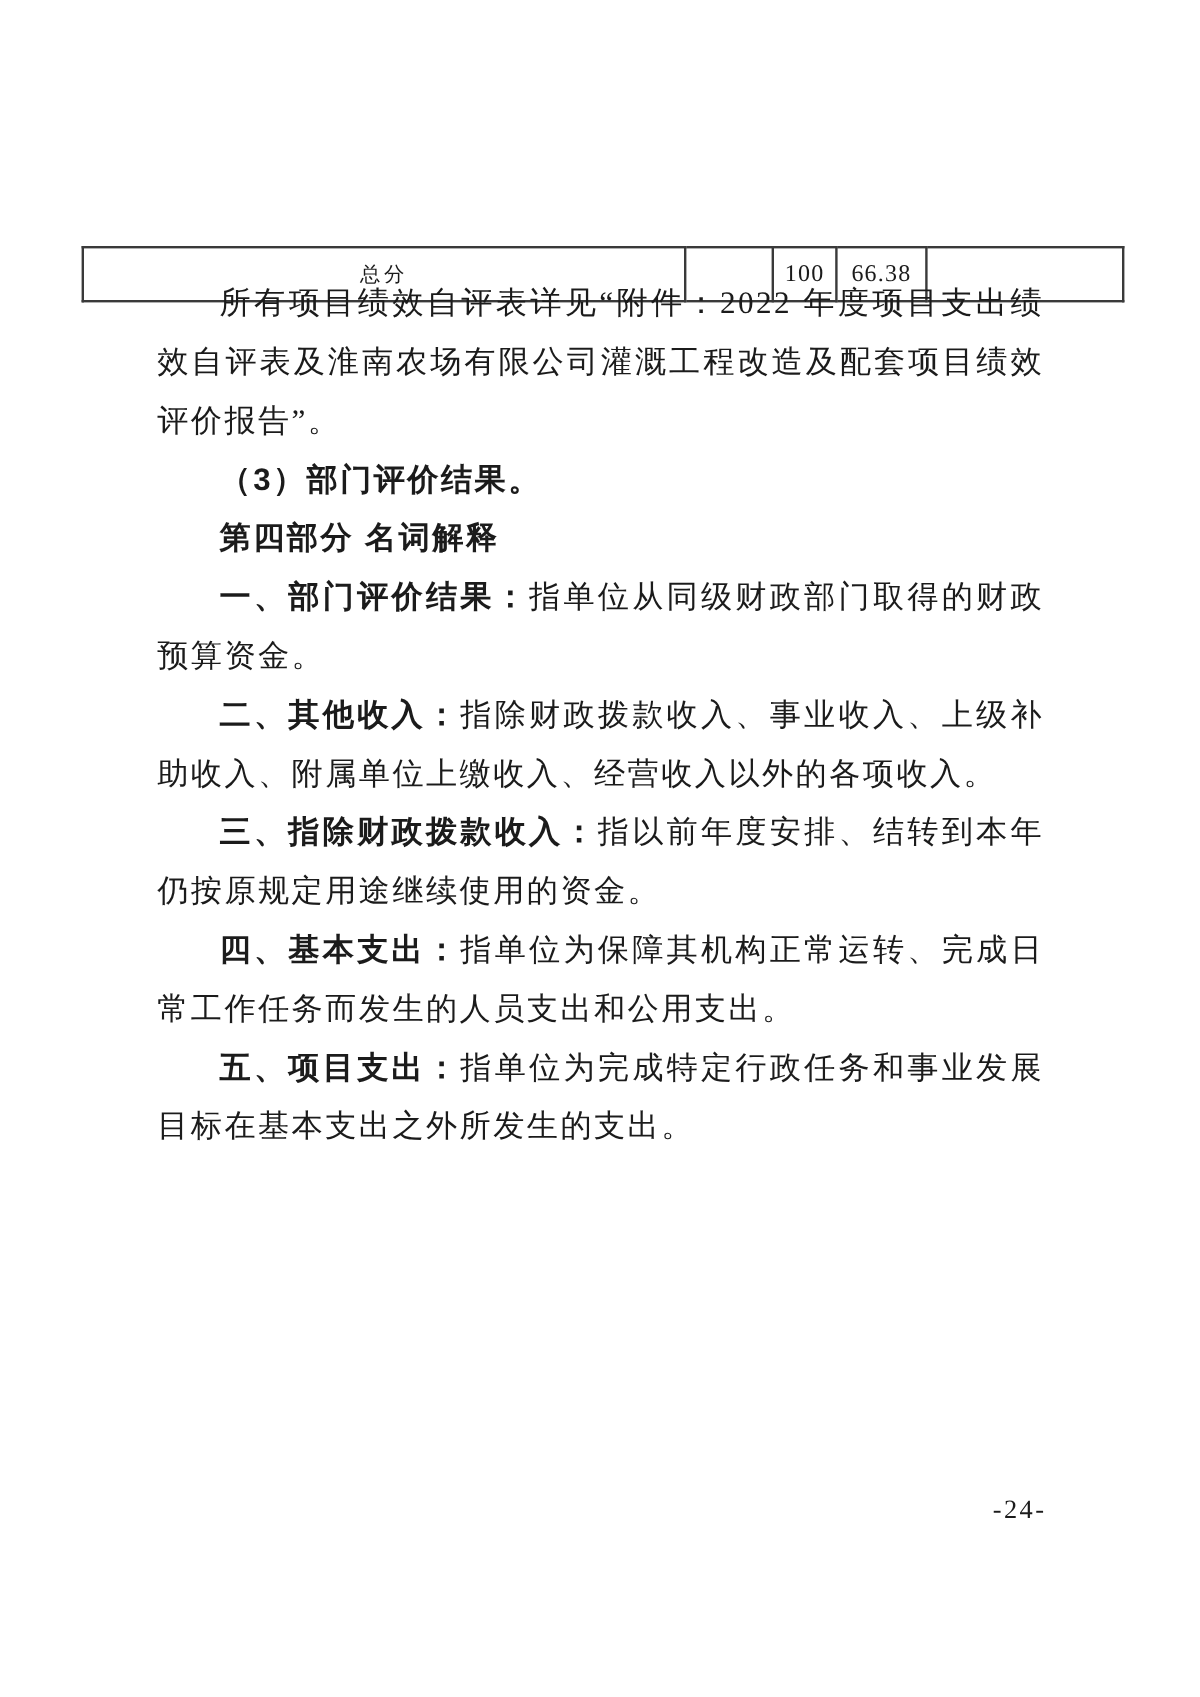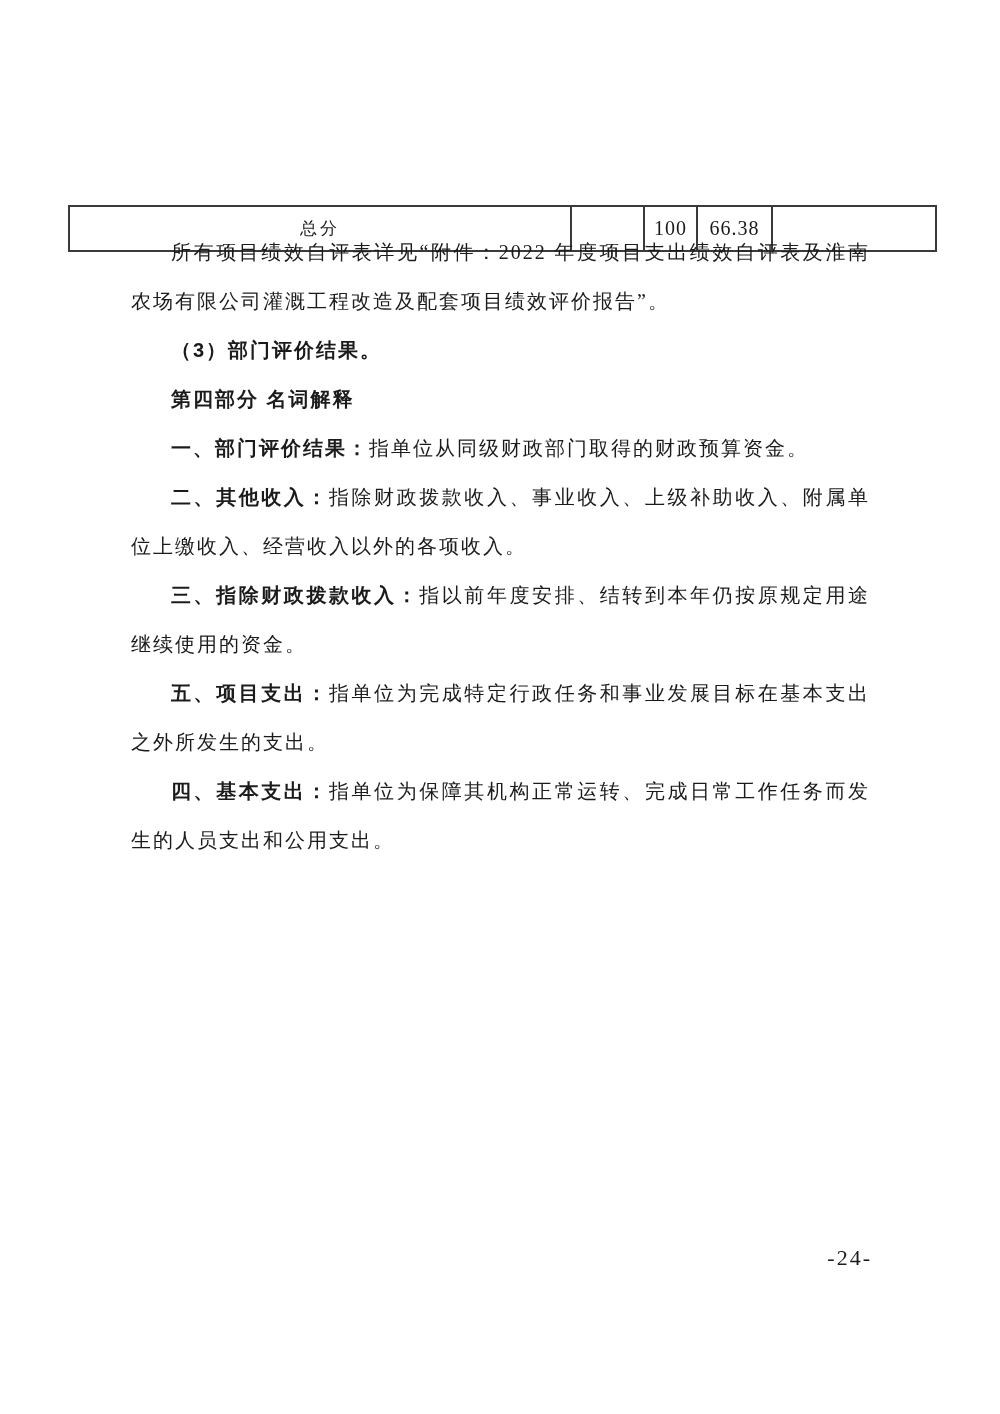--- a/index.html
+++ b/index.html
@@ -35,21 +35,21 @@
   }
   .cell-label  { font-size: 17px; letter-spacing: 3px; }
   .cell-num    { font-size: 20px; letter-spacing: 1px; border-radius: 18px; }
 
   
   .body-text {
     position: absolute;
     left: 131px;
     top: 228px;
     width: 739px;
-    font-size: 20px;
+    font-size: 26px;
     line-height: 49px;
     letter-spacing: 2px;
     text-align: justify;
     text-justify: inter-character;
   }
   .body-text p {
     margin: 0;
     text-indent: 2em;
   }
   .heading-sans,
@@ -100,22 +100,22 @@
 
 
     <p class="heading-sans">第四部分 名词解释</p>
 
     <p><span class="term">一、部门评价结果：</span><span>指单位从同级财政部门取得的财政预算资金。</span></p>
 
     <p><span class="term">二、其他收入：</span><span>指除财政拨款收入、事业收入、上级补助收入、附属单位上缴收入、经营收入以外的各项收入。</span></p>
 
     <p><span class="term">三、指除财政拨款收入：</span><span>指以前年度安排、结转到本年仍按原规定用途继续使用的资金。</span></p>
 
+    <p><span class="term">四、基本支出：</span><span>指单位为保障其机构正常运转、完成日常工作任务而发生的人员支出和公用支出。</span></p>
+
     <p><span class="term">五、项目支出：</span><span>指单位为完成特定行政任务和事业发展目标在基本支出之外所发生的支出。</span></p>
-
-    <p><span class="term">四、基本支出：</span><span>指单位为保障其机构正常运转、完成日常工作任务而发生的人员支出和公用支出。</span></p>
 
 
   </div>
 
   <div class="page-number">-24-</div>
 
 </div>
 
 </body></html>

